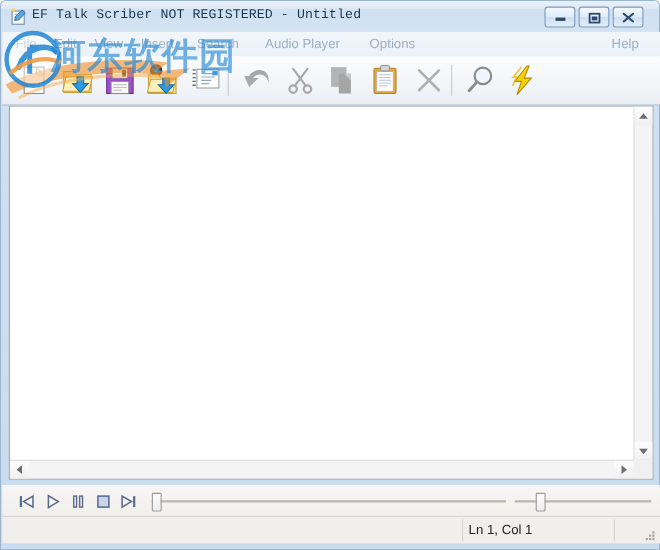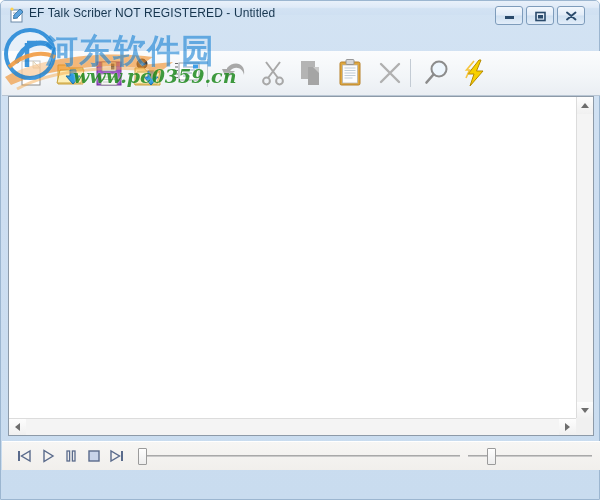--- a/index.html
+++ b/index.html
@@ -25,20 +25,21 @@
   }
 
   
   #title-bar {
     position: absolute;
     left: 0; top: 0;
     width: 598px; height: 14px;
     box-sizing: border-box;
     background: linear-gradient(to bottom, #e9f1fa 0%, #dfeaf7 45%, #d2e2f3 55%, #cfe0f2 100%);
     border-radius: 4px 4px 0 0;
+    font-family: Liberation Mono, monospace;
   }
   #title-icon {
     position: absolute;
     left: 8px; top: 6px;
     width: 16px; height: 16px;
   }
   #title-text {
     position: absolute;
     left: 28px; top: 5px;
     font-size: 12px;
@@ -294,20 +295,30 @@
         <rect x="11" y="8" width="5" height="3.5" fill="#2a4a6b"></rect>
       </svg>
     </div>
     <div class="win-btn" id="btn-close">
       <svg width="26" height="17" viewBox="0 0 26 17">
         <path d="M9 5.5 L17.5 12.5 M17.5 5.5 L9 12.5" stroke="#2a4a6b" stroke-width="1.9" stroke-linecap="round"></path>
       </svg>
     </div>
   </div>
 
+  <div id="menu-bar">
+    <span class="menu-item" style="left:10px">File</span>
+    <span class="menu-item" style="left:45px">Edit</span>
+    <span class="menu-item" style="left:82px">View</span>
+    <span class="menu-item" style="left:124px">Insert</span>
+    <span class="menu-item" style="left:175px">Search</span>
+    <span class="menu-item" style="left:237px">Audio Player</span>
+    <span class="menu-item" style="left:332px">Options</span>
+    <span class="menu-item" id="menu-help" style="left:552px">Help</span>
+  </div>
 
   <div id="toolbar">
 
     <div class="tb-btn" style="left:12px">
       <svg width="34" height="34" viewBox="0 0 34 34">
         <rect x="8" y="5" width="18" height="24" fill="#ffffff" stroke="#8b8b8b" stroke-width="1"></rect>
         <path d="M19 5 L26 12 L19 12 Z" fill="#f2e3c8" stroke="#b09a6d" stroke-width=".8"></path>
       </svg>
     </div>
 
@@ -474,30 +485,46 @@
       <div class="track"></div>
       <div class="thumb" style="left:0px"></div>
     </div>
 
     <div class="slider" id="volume-slider" style="left:466px; width:124px;">
       <div class="track"></div>
       <div class="thumb" style="left:19px"></div>
     </div>
   </div>
 
+  <div id="status-bar">
+    <div class="status-sep" style="left:418px"></div>
+    <div class="status-sep" style="left:556px"></div>
+    <span id="status-lncol">Ln 1, Col 1</span>
+    <span id="resize-grip">
+      <svg width="12" height="12" viewBox="0 0 12 12">
+        <g fill="#a9a49e">
+          <rect x="8" y="8" width="2" height="2"></rect>
+          <rect x="5" y="8" width="2" height="2"></rect>
+          <rect x="8" y="5" width="2" height="2"></rect>
+          <rect x="2" y="8" width="2" height="2"></rect>
+          <rect x="8" y="2" width="2" height="2"></rect>
+          <rect x="5" y="5" width="2" height="2"></rect>
+        </g>
+      </svg>
+    </span>
+  </div>
 
   <div id="watermark">
     <svg id="wm-swoosh" viewBox="0 0 200 42">
       <path d="M2 28 C40 6, 110 2, 150 8 L138 16 L170 13 L148 30 L146 20 C110 14, 48 18, 8 36 Z" fill="#f08b21" opacity=".75"></path>
       <path d="M14 40 C50 20, 110 16, 156 22" fill="none" stroke="#f7a94a" stroke-width="3" opacity=".6"></path>
     </svg>
     <svg id="wm-logo" viewBox="0 0 54 54">
       <circle cx="27" cy="27" r="24" fill="#ffffff" opacity=".55"></circle>
       <circle cx="27" cy="27" r="24" fill="none" stroke="#1f86d6" stroke-width="4"></circle>
       <path d="M14 34 C20 16, 40 12, 48 20" fill="none" stroke="#1f86d6" stroke-width="5" stroke-linecap="round"></path>
       <path d="M24 16 L24 40 M24 16 L34 16" fill="none" stroke="#1f86d6" stroke-width="4.5"></path>
       <path d="M6 40 C22 26, 40 24, 52 30" fill="none" stroke="#f08b21" stroke-width="4" opacity=".9"></path>
     </svg>
     <div id="wm-cn">河东软件园</div>
-    <div id="wm-url">www.pc0359.cn</div>
   </div>
 
 </div>
 
 </body></html>

